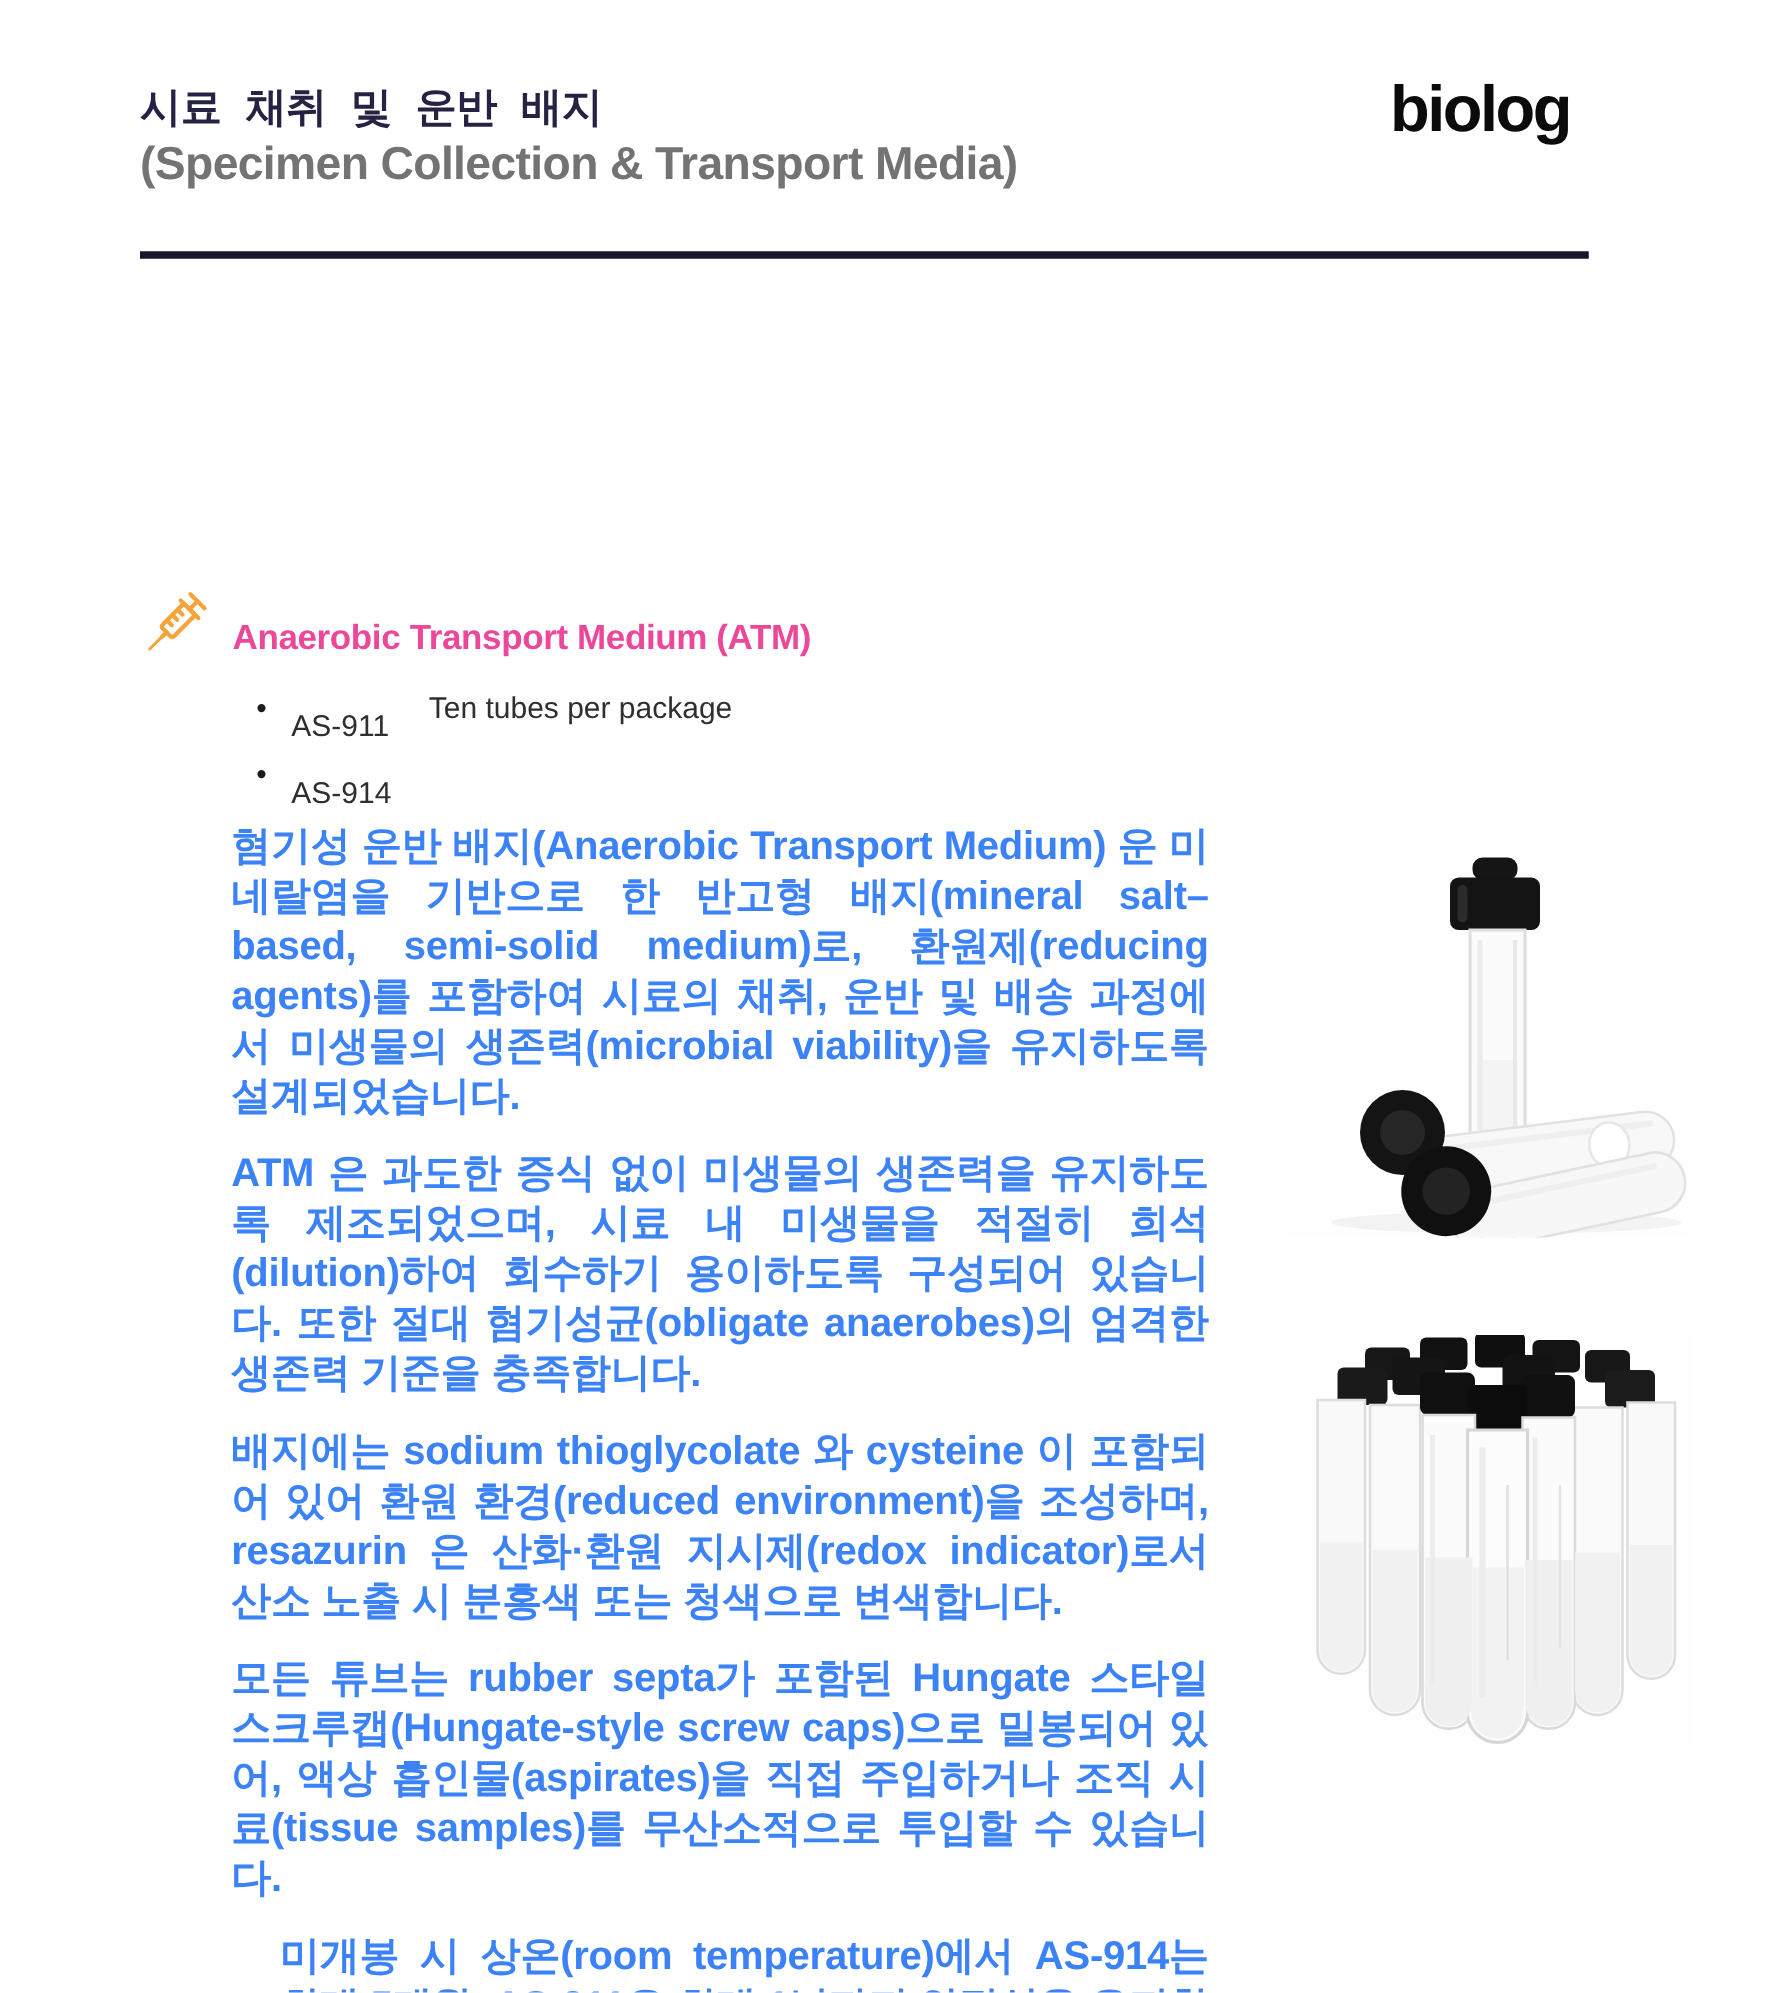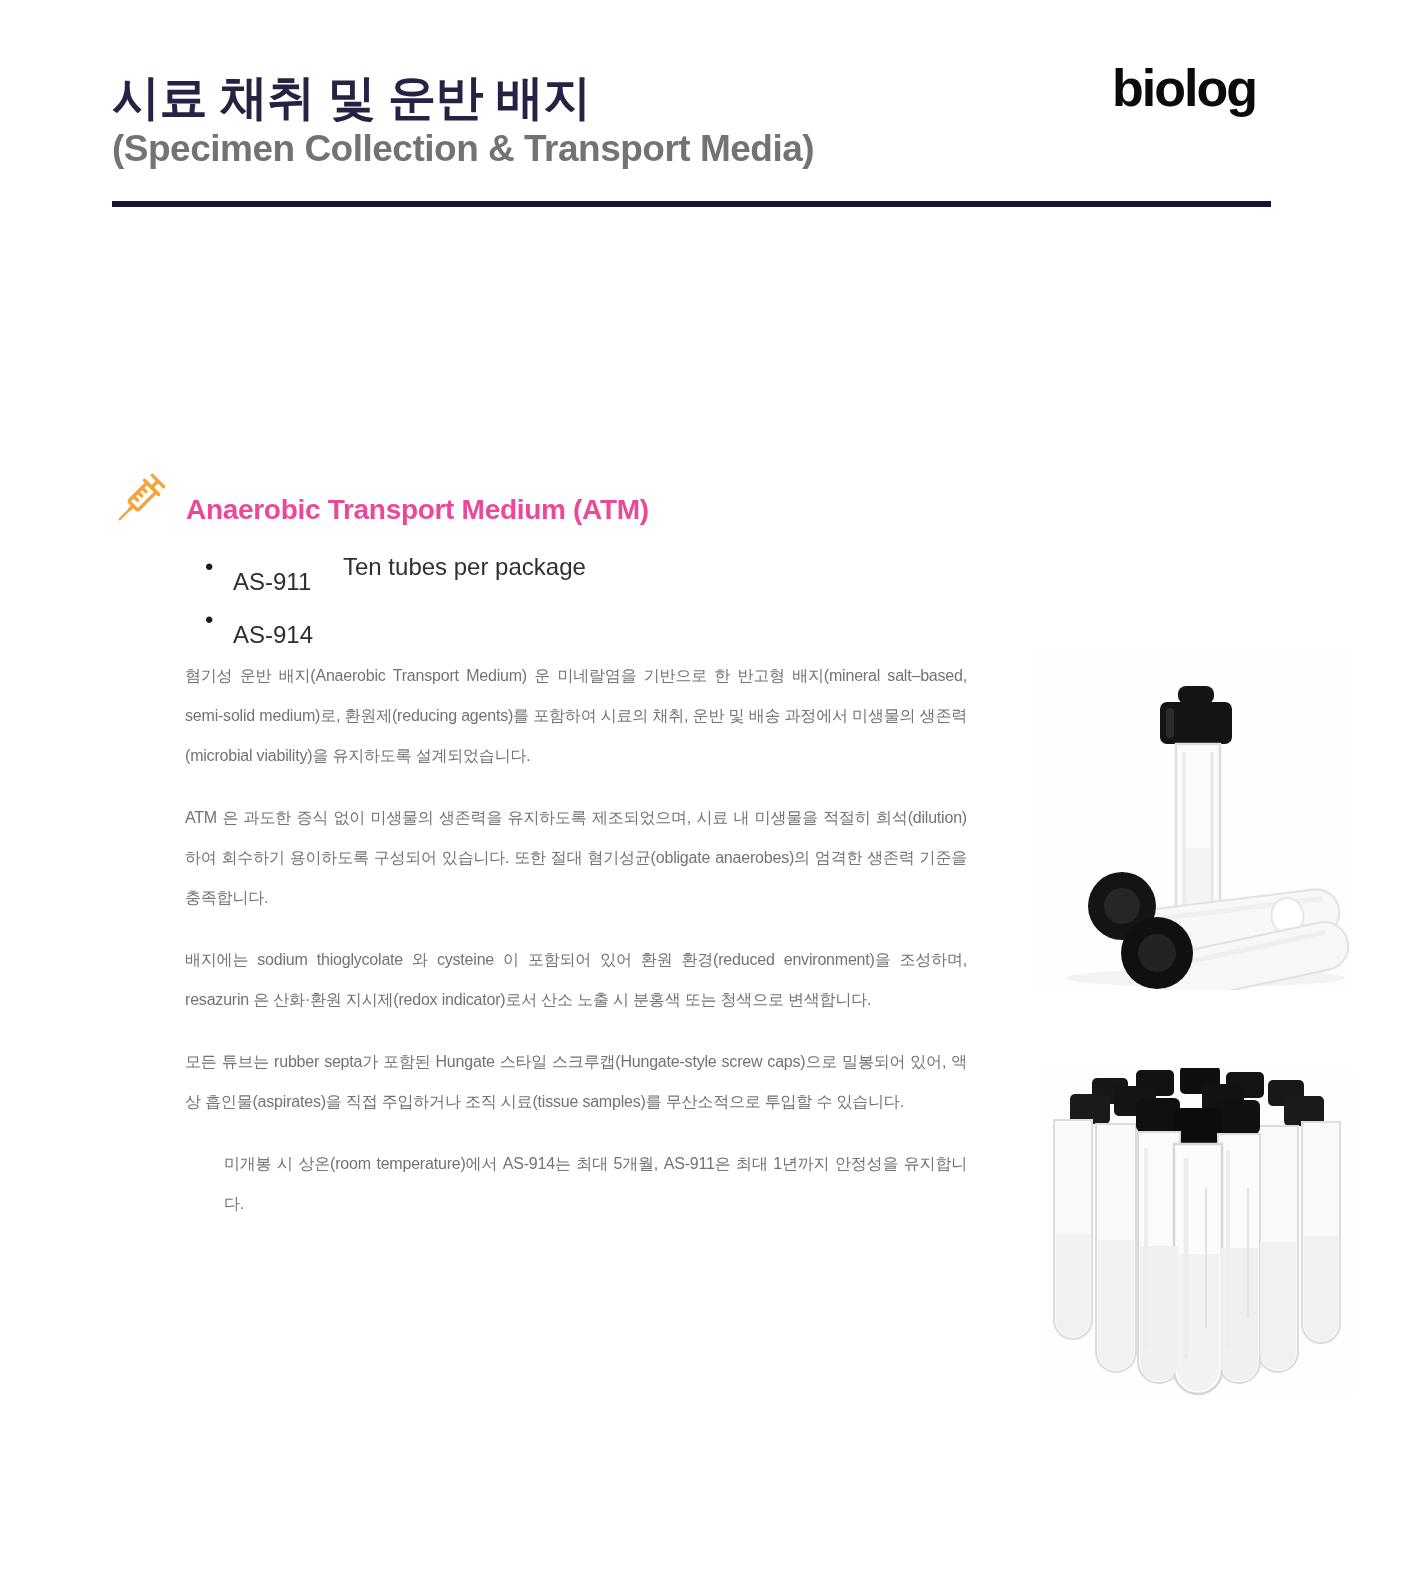--- a/index.html
+++ b/index.html
@@ -9,22 +9,22 @@
     position:relative;
     font-family:"Liberation Sans", sans-serif;
     color:#3d3d3d;
     overflow:hidden;
   }
   .page { position:absolute; inset:0; background:#ffffff; }
 
   
   .header-title { position:absolute; left:112px; top:70px; }
   .title-ko {
-    font-size:48px; font-weight:bold; color:#262244;
-    letter-spacing:-0.5px; line-height:1.18; display:block;
+    font-size:33px; font-weight:bold; color:#262244;
+    letter-spacing:-0.5px; line-height:1.18; display:block;font-family:Liberation Mono, monospace;
   }
   .title-en {
     font-size:37px; font-weight:bold; color:#737373;
     letter-spacing:-0.5px; line-height:1.2; display:block;
   }
   .logo {
     position:absolute; right:158px; top:58px;
     font-size:52px; font-weight:bold; color:#0b0b0b;
     letter-spacing:-2px;
     text-align:right;
@@ -54,22 +54,22 @@
   .product-row { display:flex; line-height:38px; }
   .bullet-dot { width:28px; color:#1c1c1c; }
   .product-code { width:110px;margin-top:15px; }
   .product-desc { }
 
   
   .body-col {
     position:absolute; left:185px; top:656px; width:782px;
   }
   .body-col p {
-    font-size:16px; line-height:40px; text-align:justify;
-    color:#737373; margin:0 0 22px 0; letter-spacing:-0.2px;
+    font-size:32px; line-height:40px; text-align:justify;
+    color:#3b82f6; margin:0 0 22px 0; letter-spacing:-0.2px;font-weight:bold;
   }
   .body-col p:last-child { margin-bottom:0;margin-left:39px; }
 
   
   .figure { position:absolute; background:#ffffff; }
   .fig1 { left:1030px; top:648px; width:322px; height:342px; }
   .fig2 { left:1040px; top:1068px; width:315px; height:330px; }
   .figure svg { width:100%; height:100%; display:block; }
 </style>
 </head>

